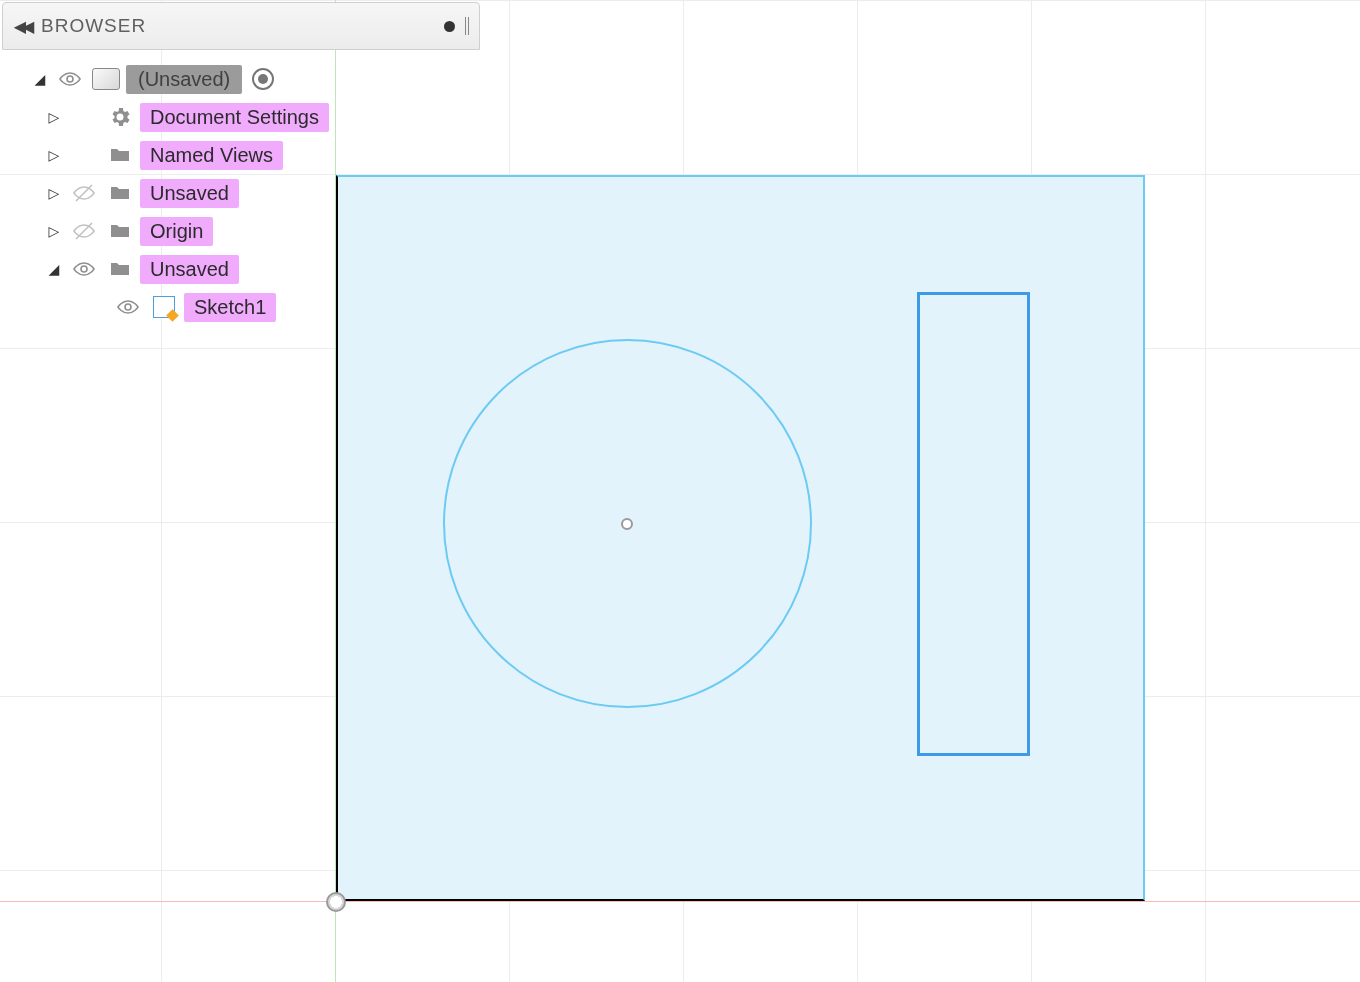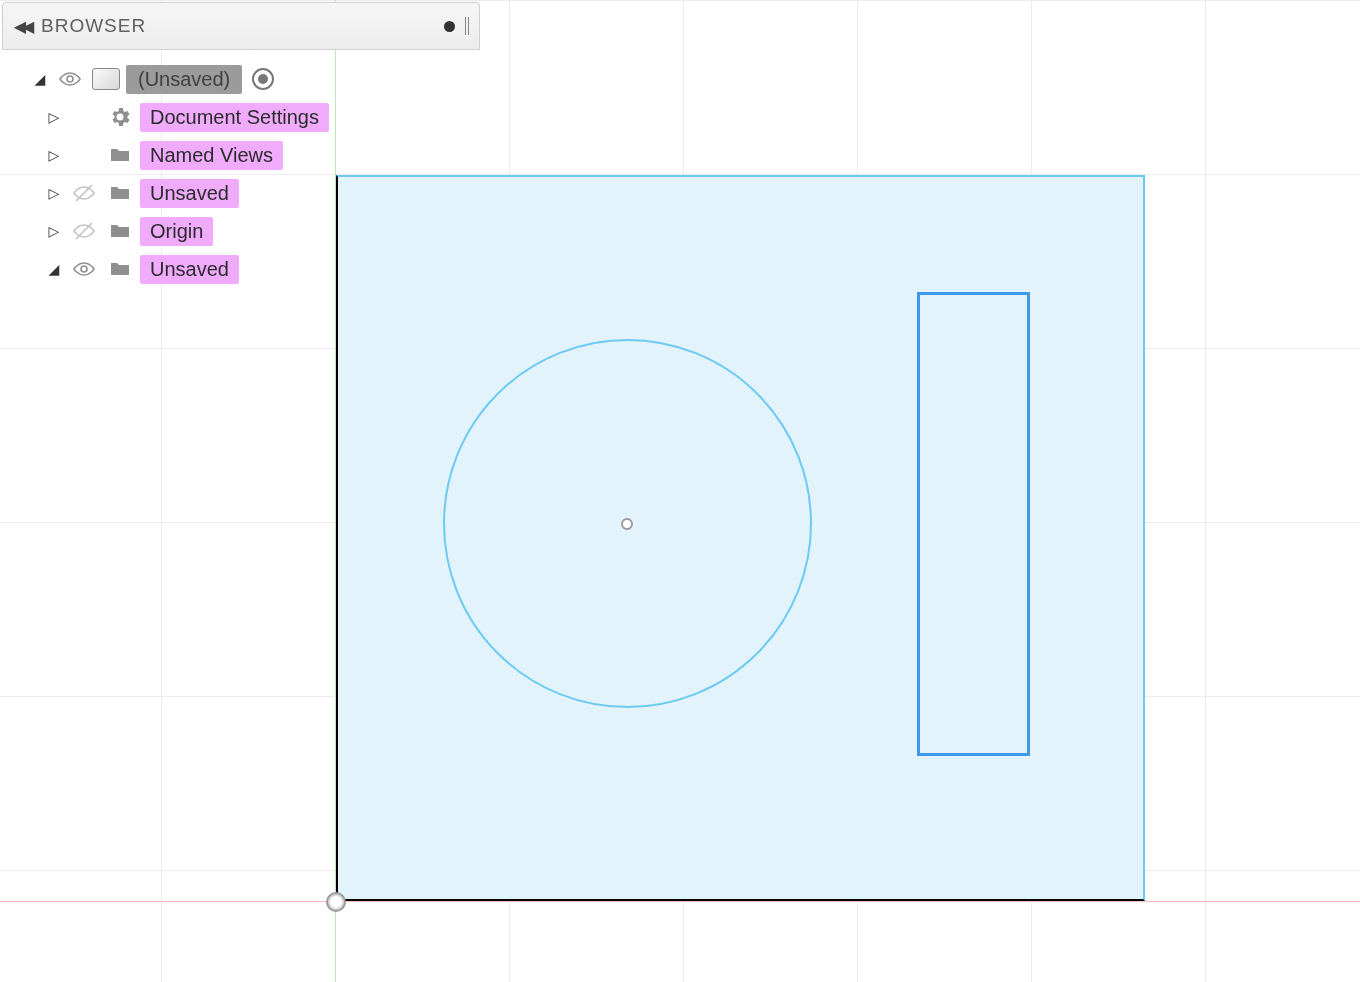--- a/index.html
+++ b/index.html
@@ -244,15 +244,27 @@
           </svg>
       </span>
       <span class="cell icon">
         <svg class="ic" viewBox="0 0 24 24">
             <path class="g-fill" d="M3 6h6l2 2h10v10H3z"></path>
           </svg>
       </span>
       <span class="label-box">Unsaved</span>
     </div>
 
+    <div class="row indent3">
+      <span class="cell eye">
+        <svg class="ic" viewBox="0 0 24 24">
+            <path class="g-stroke" d="M2 12s3.5-6 10-6 10 6 10 6-3.5 6-10 6S2 12 2 12z"></path>
+            <circle class="g-stroke" cx="12" cy="12" r="3"></circle>
+          </svg>
+      </span>
+      <span class="cell icon">
+        <span class="sketch-ic-box"></span>
+      </span>
+      <span class="label-box">Sketch1</span>
+    </div>
 
   </div>
 </div>
 
 </body></html>

